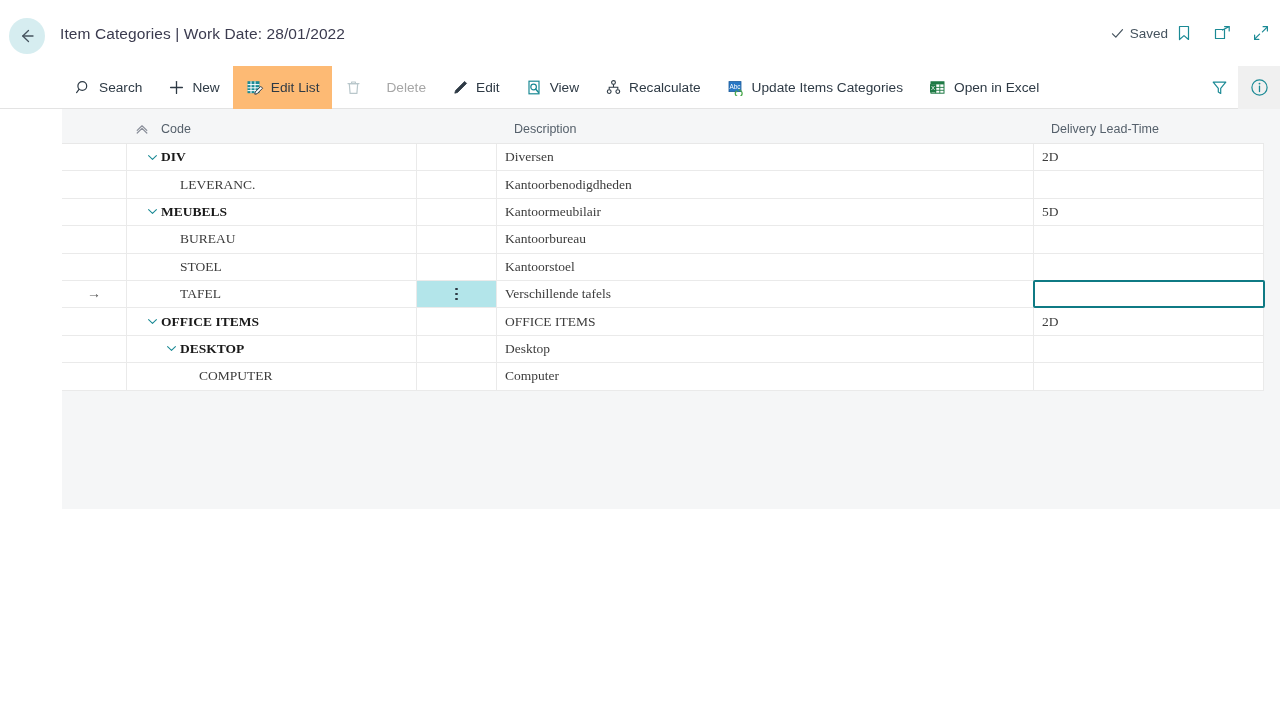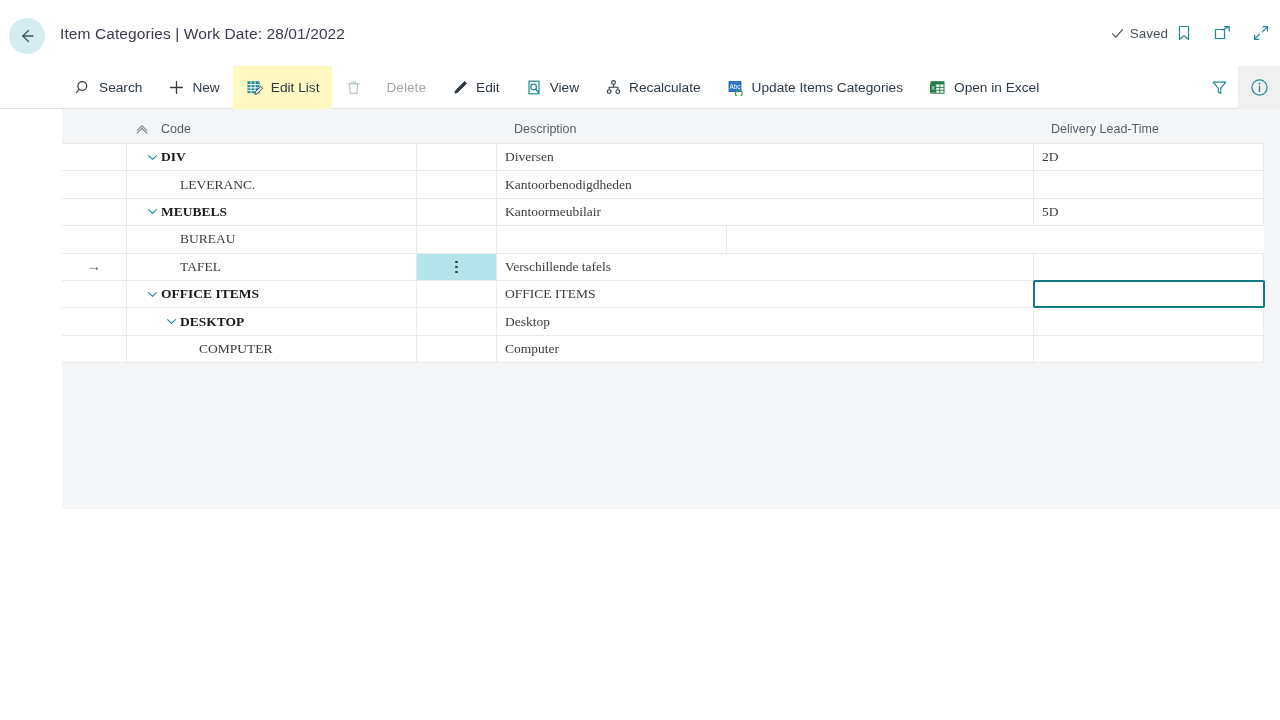--- a/index.html
+++ b/index.html
@@ -55,21 +55,21 @@
   #toolbar-left {
     position: absolute; left: 62px; top: 0; height: 43px;
     display: flex; align-items: stretch;
   }
   .tb-item {
     display: flex; align-items: center; gap: 7px;
     padding: 0 13px; height: 43px;
     font-size: 13.7px; color: #2e3a45; cursor: pointer;
     white-space: nowrap;
   }
-  .tb-item.active { background: #fef9c3; }
+  .tb-item.active { background: #fdba74; }
   .tb-item.disabled { color: #a6a6a6; cursor: default; gap: 24px; }
   .tb-item svg { display: block; flex: 0 0 auto; }
   #toolbar-right {
     position: absolute; right: 0; top: 0; height: 43px;
     display: flex; align-items: stretch;
   }
   .tb-icon-btn {
     width: 37px; height: 43px;
     display: flex; align-items: center; justify-content: center;
     cursor: pointer;
@@ -352,20 +352,33 @@
           </div>
           <div class="grow">
             <div class="cell c-indicator"></div>
             <div class="cell c-code">
               <div class="code-inner lvl1">
                 <span class="chev empty"></span>
                 <span class="code-text">BUREAU</span>
               </div>
             </div>
             <div class="cell c-dots"></div>
+            <div class="cell c-desc">Kantoorbureau</div>
+            <div class="cell c-lead"></div>
+          </div>
+          <div class="grow">
+            <div class="cell c-indicator"></div>
+            <div class="cell c-code">
+              <div class="code-inner lvl1">
+                <span class="chev empty"></span>
+                <span class="code-text">STOEL</span>
+              </div>
+            </div>
+            <div class="cell c-dots"></div>
+            <div class="cell c-desc">Kantoorstoel</div>
             <div class="cell c-lead"></div>
           </div>
           <div class="grow">
             <div class="cell c-indicator">
               <span class="arrow-ind">→</span>
             </div>
             <div class="cell c-code">
               <div class="code-inner lvl1">
                 <span class="chev empty"></span>
                 <span class="code-text">TAFEL</span>

